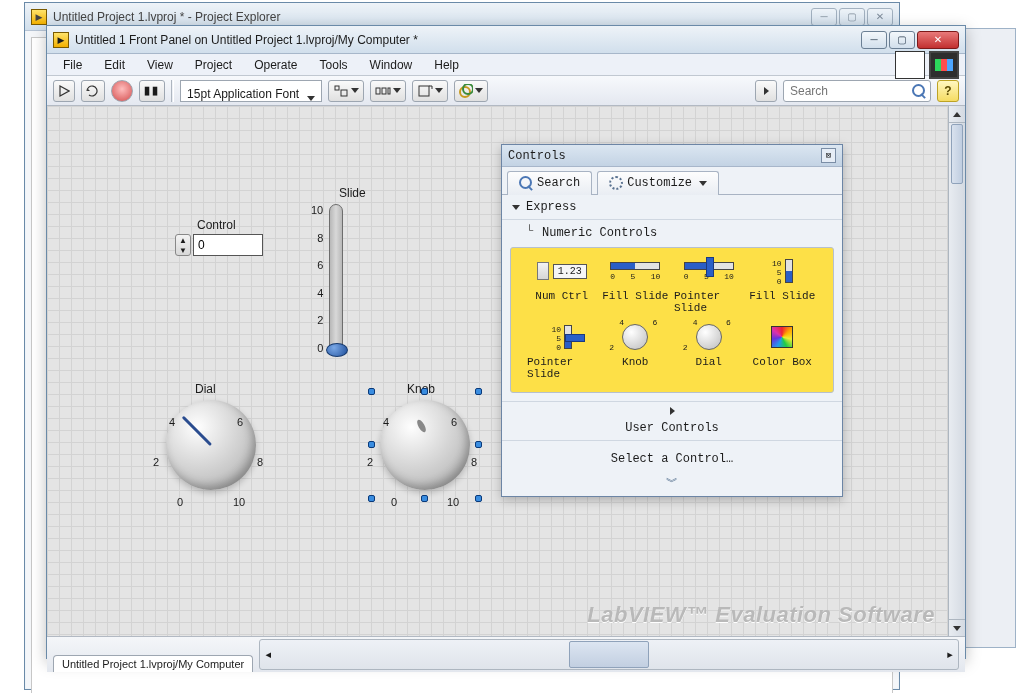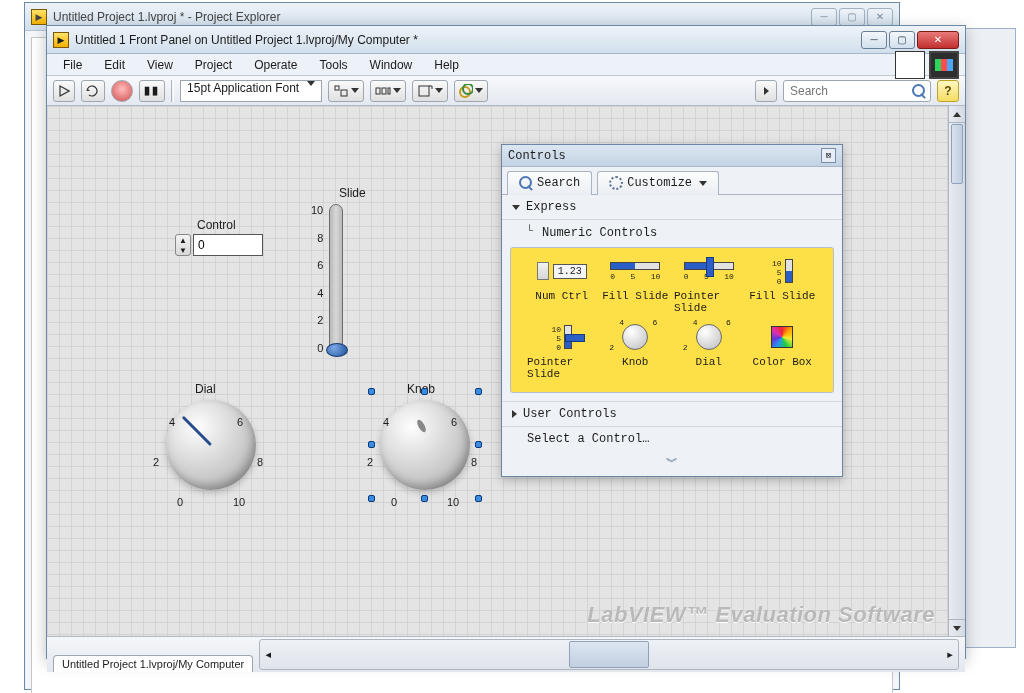--- a/index.html
+++ b/index.html
@@ -34,21 +34,21 @@
   .winbtn.close{width:42px;background:linear-gradient(#e97a7a,#c23030);color:#fff;border-color:#7d1919;}
   .winbtn.dim{opacity:.55}
   
   .menubar{height:22px;background:#edf1f8;border-bottom:1px solid #c1c8d1;display:flex;align-items:center;padding:0 6px;gap:2px;}
   .menubtn{padding:2px 10px;border-radius:2px;}
   
   .toolbar{height:30px;background:linear-gradient(#f7f9fc,#e4e8f0);border-bottom:1px solid #b2b9c3;display:flex;align-items:center;padding:0 6px;gap:6px;}
   .tbtn{min-width:22px;height:22px;border:1px solid #9da6b1;border-radius:3px;background:var(--btn-face);display:flex;align-items:center;justify-content:center;padding:0 4px;font-size:11px;}
   .tbtn.round{width:22px;border-radius:50%;}
   .tbtn.rec{background:radial-gradient(circle at 50% 40%,#ffbdbd,#d34d4d);} 
-  .font-sel{height:22px;border:1px solid #9da6b1;background:#fff;display:flex;align-items:flex-start;padding:0 6px;gap:4px;}
+  .font-sel{height:22px;border:1px solid #9da6b1;background:#fff;display:flex;align-items:flex-end;padding:0 6px;gap:4px;}
   .toolbar .sep{width:3px;height:22px;border-left:1px solid #aeb6c0;border-right:1px solid #fff;}
   .toolbar .spacer{flex:1;}
   .search{display:flex;align-items:center;height:22px;border:1px solid #9da6b1;background:#fff;border-radius:3px;padding:0 4px;gap:4px;}
   .search input{border:0;outline:0;font:inherit;width:120px;color:#888;background:transparent;}
   .mag{width:14px;height:14px;position:relative;}
   .mag::before{content:"";position:absolute;width:9px;height:9px;border:2px solid #4b77b5;border-radius:50%;left:0;top:0;}
   .mag::after{content:"";position:absolute;width:2px;height:6px;background:#4b77b5;transform:rotate(-45deg);left:10px;top:9px;}
   .help-btn{width:22px;height:22px;border:1px solid #bda325;background:linear-gradient(#fff7c0,#f5dc63);border-radius:3px;display:flex;align-items:center;justify-content:center;font-weight:bold;color:#5a4a00;}
   .corner-icons{display:flex;gap:4px;margin-left:6px;}
   .ci{width:30px;height:28px;border:1px solid #333;background:#fff;display:grid;grid-template:repeat(2,1fr)/repeat(3,1fr);}
@@ -105,21 +105,21 @@
   .hfill{width:50px;height:8px;background:linear-gradient(90deg,#2a5fc7 50%,#e2e2e2 50%);border:1px solid #444;position:relative;}
   .hfill.point::after{content:"";position:absolute;left:45%;top:-6px;width:6px;height:18px;background:#2a5fc7;border:1px solid #1a3a80;}
   .vfill{width:8px;height:24px;background:linear-gradient(0deg,#2a5fc7 50%,#e2e2e2 50%);border:1px solid #444;}
   .vfill.point::after{content:"";position:absolute;margin-top:8px;width:18px;height:6px;background:#2a5fc7;border:1px solid #1a3a80;}
   .miniknob{width:26px;height:26px;border-radius:50%;background:radial-gradient(circle at 35% 30%,#fff,#bcbcbc);border:1px solid #666;}
   .num-ic{display:flex;align-items:center;gap:4px;}
   .num-ic .sp{width:12px;height:18px;border:1px solid #777;background:linear-gradient(#f3f3f3,#d6d6d6);}
   .num-ic .bx{padding:1px 4px;border:1px solid #555;background:#f6f6f6;font-size:10px;}
   .colbox{width:22px;height:22px;border:1px solid #333;background:
     conic-gradient(#e23,#fa0,#ee3,#2c4,#29e,#63d,#d3a,#e23);}
-  .p-row{padding:5px 10px;border-top:1px solid #cfd7e1;display:flex;align-items:center;gap:6px;}
+  .p-row{padding:5px 10px;border-top:1px solid #cfd7e1;display:flex;align-items:center;gap:6px;flex-direction:column;}
   .p-footer{display:flex;justify-content:center;padding:3px 0 5px;color:#55708f;}
   .tri{display:inline-block;width:0;height:0;border-style:solid;}
   .tri.dn{border-width:5px 4px 0 4px;border-color:#333 transparent transparent transparent;}
   .tri.rt{border-width:4px 0 4px 5px;border-color:transparent transparent transparent #333;}
   .tri.up{border-width:0 4px 5px 4px;border-color:transparent transparent #333 transparent;}
   .gear{width:14px;height:14px;border-radius:50%;border:2px dotted #5a7290;}
   .tick-lbl{display:flex;gap:6px;width:50px;justify-content:space-between;font-size:8px;margin-top:2px;}
 </style>
 </head>
 <body>

